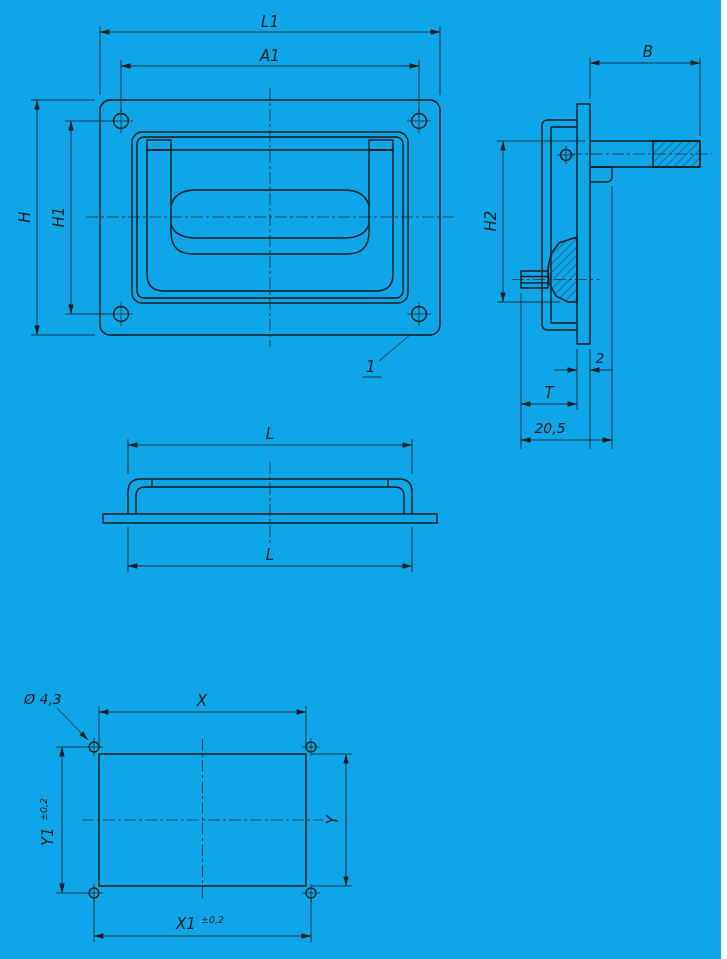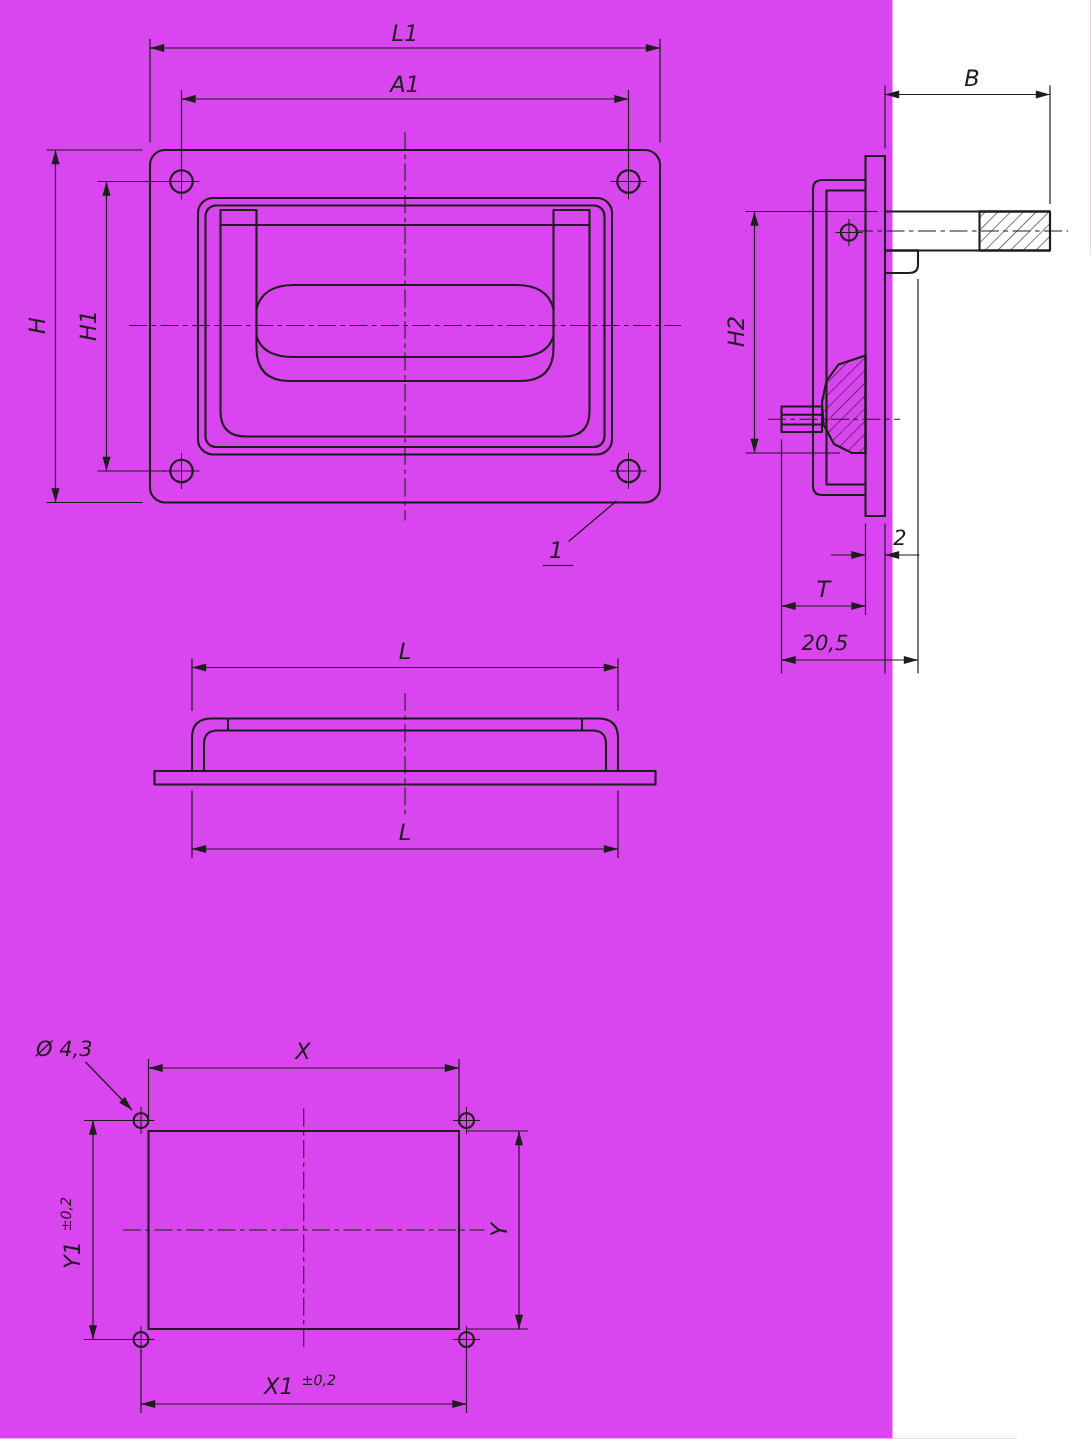--- a/index.html
+++ b/index.html
@@ -1,20 +1,20 @@
 <!DOCTYPE html>
 <html><head>
 <meta charset="utf-8">
 <style>
   html, body { margin: 0; padding: 0; background: #ffffff; }
   .canvas {
     position: relative;
-    width: 595px;
+    width: 721px;
     height: 959px;
-    background: #d946ef;
+    background: #0ea5e9;
     font-family: "DejaVu Sans", sans-serif;
   }
   svg { display: block; }
   text {
     font-family: "DejaVu Sans", sans-serif;
     font-style: italic;
     font-size: 15px;
   }
   .tol { font-size: 9.5px; }
   .small { font-size: 14px; }

